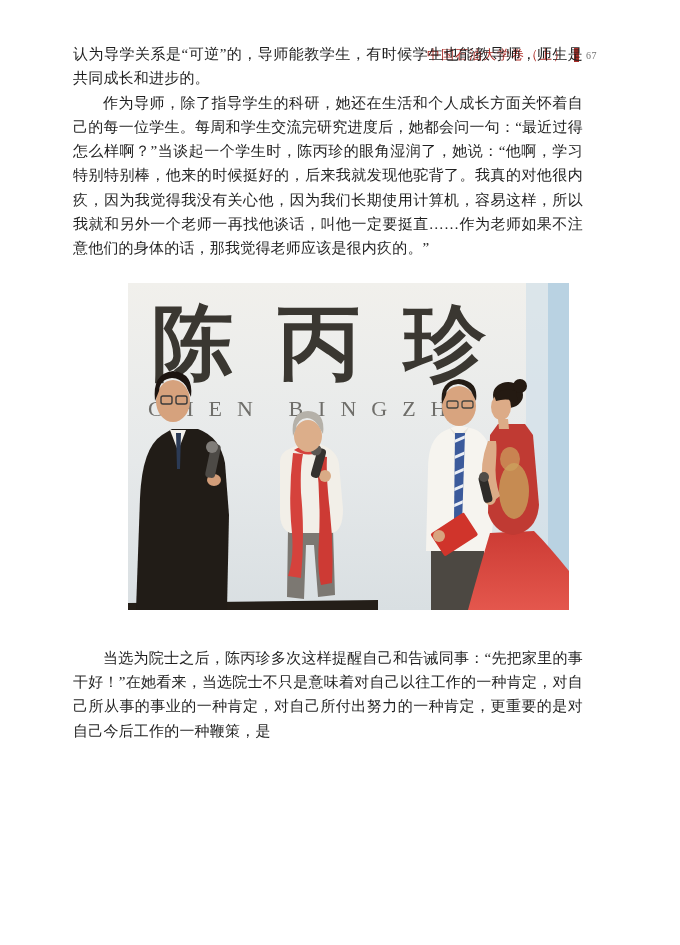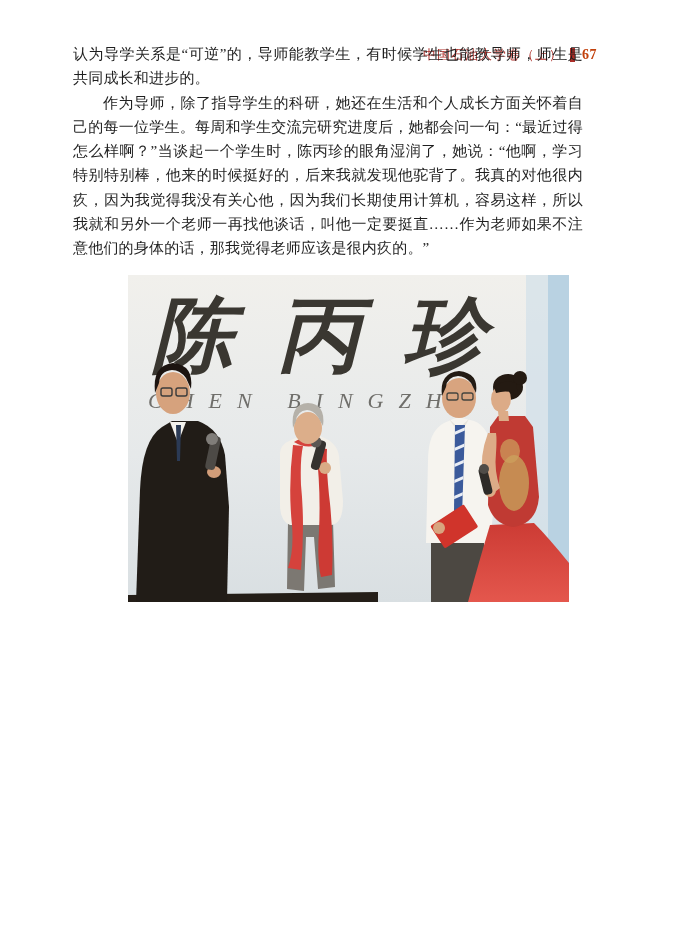--- a/index.html
+++ b/index.html
@@ -12,31 +12,31 @@
   
   .hdr{
     position:absolute;top:46px;right:83px;
     display:flex;align-items:center;gap:7px;
   }
   .hdr-title{
     color:#ad2e28;font-size:13px;font-weight:400;letter-spacing:1px;
     font-family:"Liberation Serif","DejaVu Serif",serif;
   }
   .hdr-bar{display:inline-block;width:5px;height:14px;background:#ad2e28;}
-  .hdr-page{color:#c2410c;font-size:14px;font-weight:700;letter-spacing:.5px;}
+  .hdr-page{color:#737373;font-size:10px;font-weight:400;letter-spacing:.5px;}
   
   .content{position:absolute;top:0;left:73px;width:510px;padding-top:42px;}
   p.para{
     margin:0;font-size:15px;line-height:24.3px;color:#1f1f1f;
     text-align:justify;text-justify:inter-character;
     letter-spacing:.2px;
   }
   p.indent{text-indent:2em;}
   
-  figure{margin:14px 0 36px 55px;width:441px;font-style:italic;}
+  figure{margin:22px 0 36px 55px;width:441px;}
   .photo-frame{width:441px;height:327px;display:block;}
   figcaption{
     margin-top:5px;text-align:center;font-size:12.5px;letter-spacing:.6px;
     color:#b0763e;line-height:17px;
   }
 </style>
 </head>
 <body>
 
 <div class="page">
@@ -136,15 +136,16 @@
           <circle cx="356" cy="194" r="5" fill="#504c48"></circle>
           <ellipse cx="380" cy="112" rx="15" ry="13" fill="#241a12"></ellipse>
           <circle cx="392" cy="103" r="7" fill="#241a12"></circle>
           <ellipse cx="373" cy="124" rx="10" ry="13" fill="#dcab87"></ellipse>
           <path d="M370 136 L380 136 L381 146 L371 146 Z" fill="#dcab87"></path>
           <path d="M366 112 Q375 104 388 108 L390 120 Q380 114 368 118 Z" fill="#241a12"></path>
         </g>
       </svg>
     </figure>
 
+    <p class="para indent">当选为院士之后，陈丙珍多次这样提醒自己和告诫同事：“先把家里的事干好！”在她看来，当选院士不只是意味着对自己以往工作的一种肯定，对自己所从事的事业的一种肯定，对自己所付出努力的一种肯定，更重要的是对自己今后工作的一种鞭策，是</p>
   </div>
 
 </div>
 
 </body></html>

